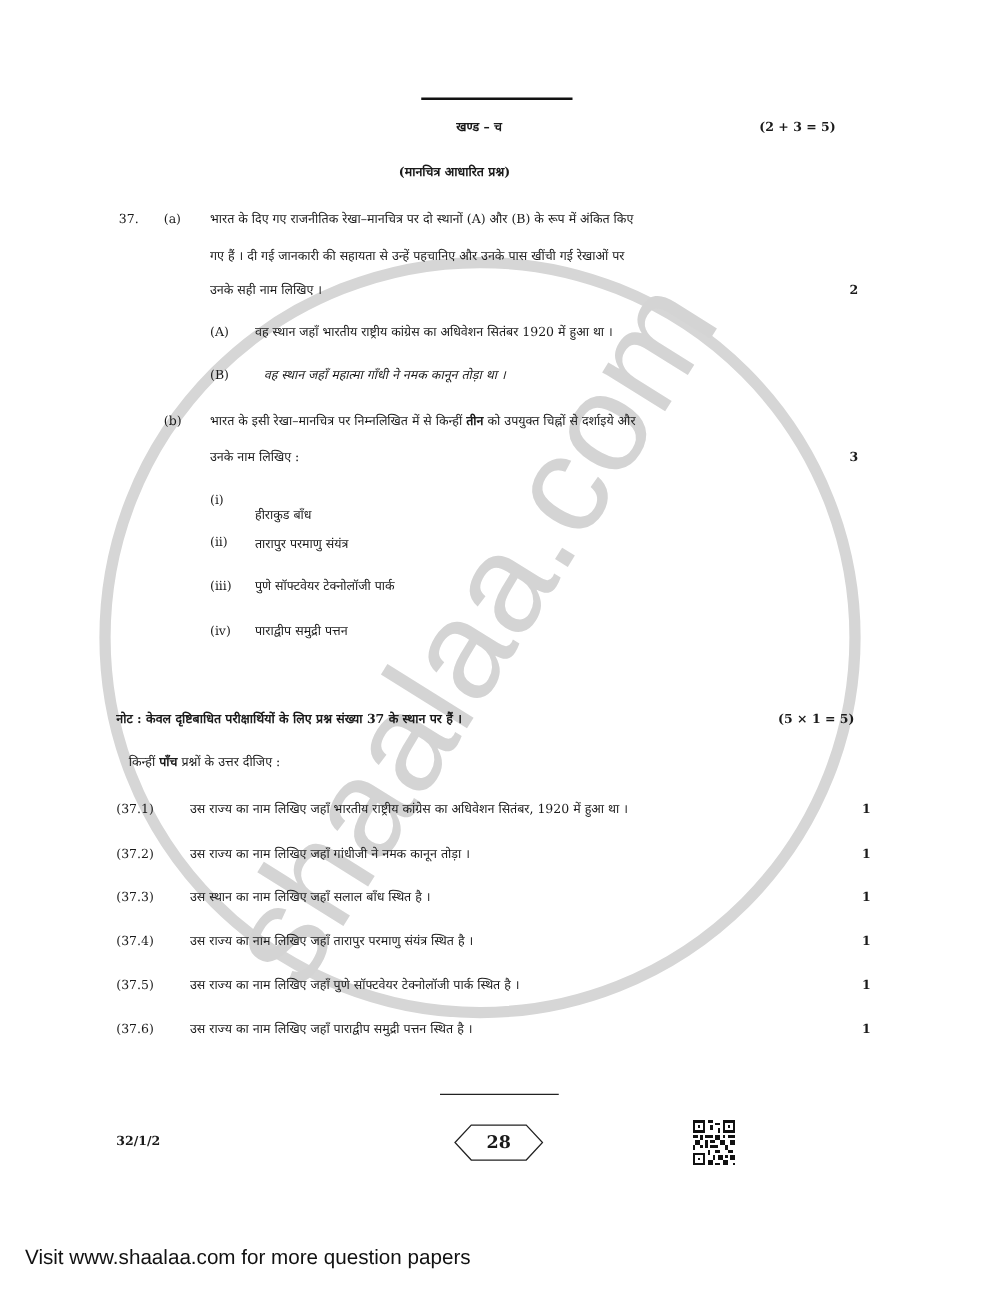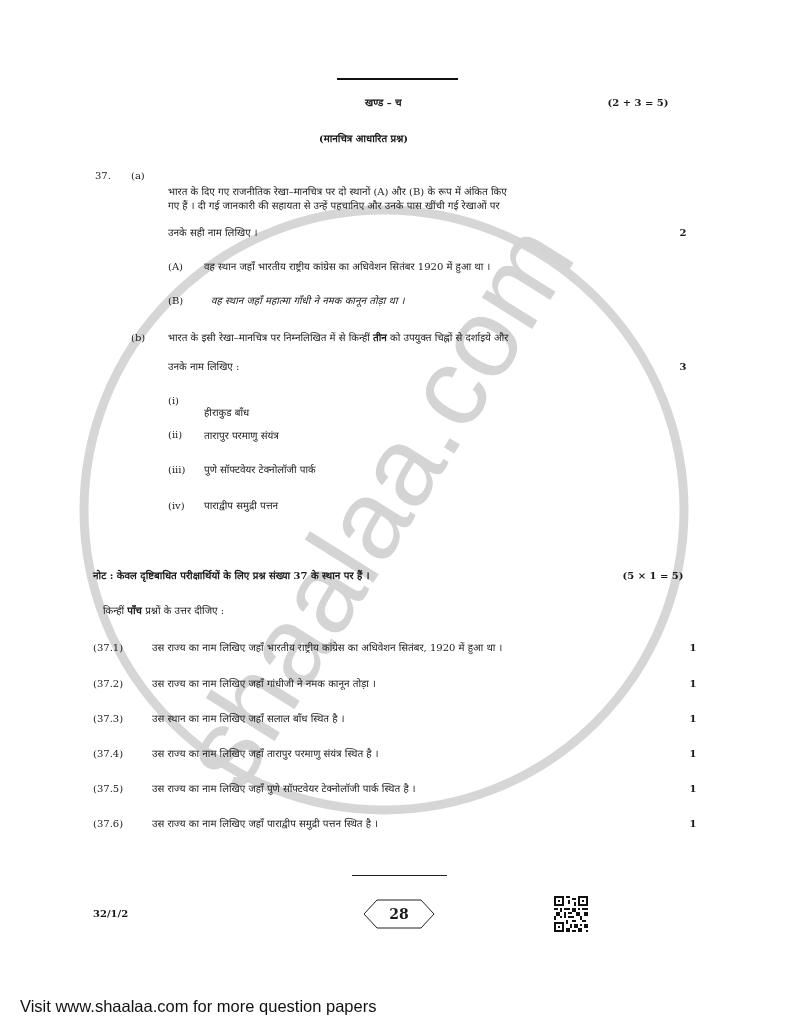--- a/index.html
+++ b/index.html
@@ -47,21 +47,21 @@
   </svg>
 </div>
 
 <div class="abs top-rule"></div>
 <div class="abs txt bold" style="left:365px; top:94px;">खण्ड – च</div>
 <div class="abs txt bold marks" style="left:580px; top:94px; width:116px;">(2 + 3 = 5)</div>
 <div class="abs txt bold" style="left:319px; top:130px;">(मानचित्र आधारित प्रश्न)</div>
 
 <div class="abs txt" style="left:95px; top:167px;">37.</div>
 <div class="abs txt" style="left:131px; top:167px;">(a)</div>
-<div class="abs txt" style="left:168px; top:183px;">भारत के दिए गए राजनीतिक रेखा–मानचित्र पर दो स्थानों (A) और (B) के रूप में अंकित किए</div>
+<div class="abs txt" style="left:168px; top:167px;">भारत के दिए गए राजनीतिक रेखा–मानचित्र पर दो स्थानों (A) और (B) के रूप में अंकित किए</div>
 <div class="abs txt" style="left:168px; top:197px;">गए हैं । दी गई जानकारी की सहायता से उन्हें पहचानिए और उनके पास खींची गई रेखाओं पर</div>
 <div class="abs txt" style="left:168px; top:224px;">उनके सही नाम लिखिए ।</div>
 <div class="abs txt bold marks" style="left:660px; top:224px; width:46px;">2</div>
 
 <div class="abs txt" style="left:168px; top:258px;">(A)</div>
 <div class="abs txt" style="left:204px; top:258px;">वह स्थान जहाँ भारतीय राष्ट्रीय कांग्रेस का अधिवेशन सितंबर 1920 में हुआ था ।</div>
 <div class="abs txt" style="left:168px; top:292px;">(B)</div>
 <div class="abs txt" style="left:211px; top:292px;font-style:italic;">वह स्थान जहाँ महात्मा गाँधी ने नमक कानून तोड़ा था ।</div>
 
 <div class="abs txt" style="left:131px; top:329px;">(b)</div>

